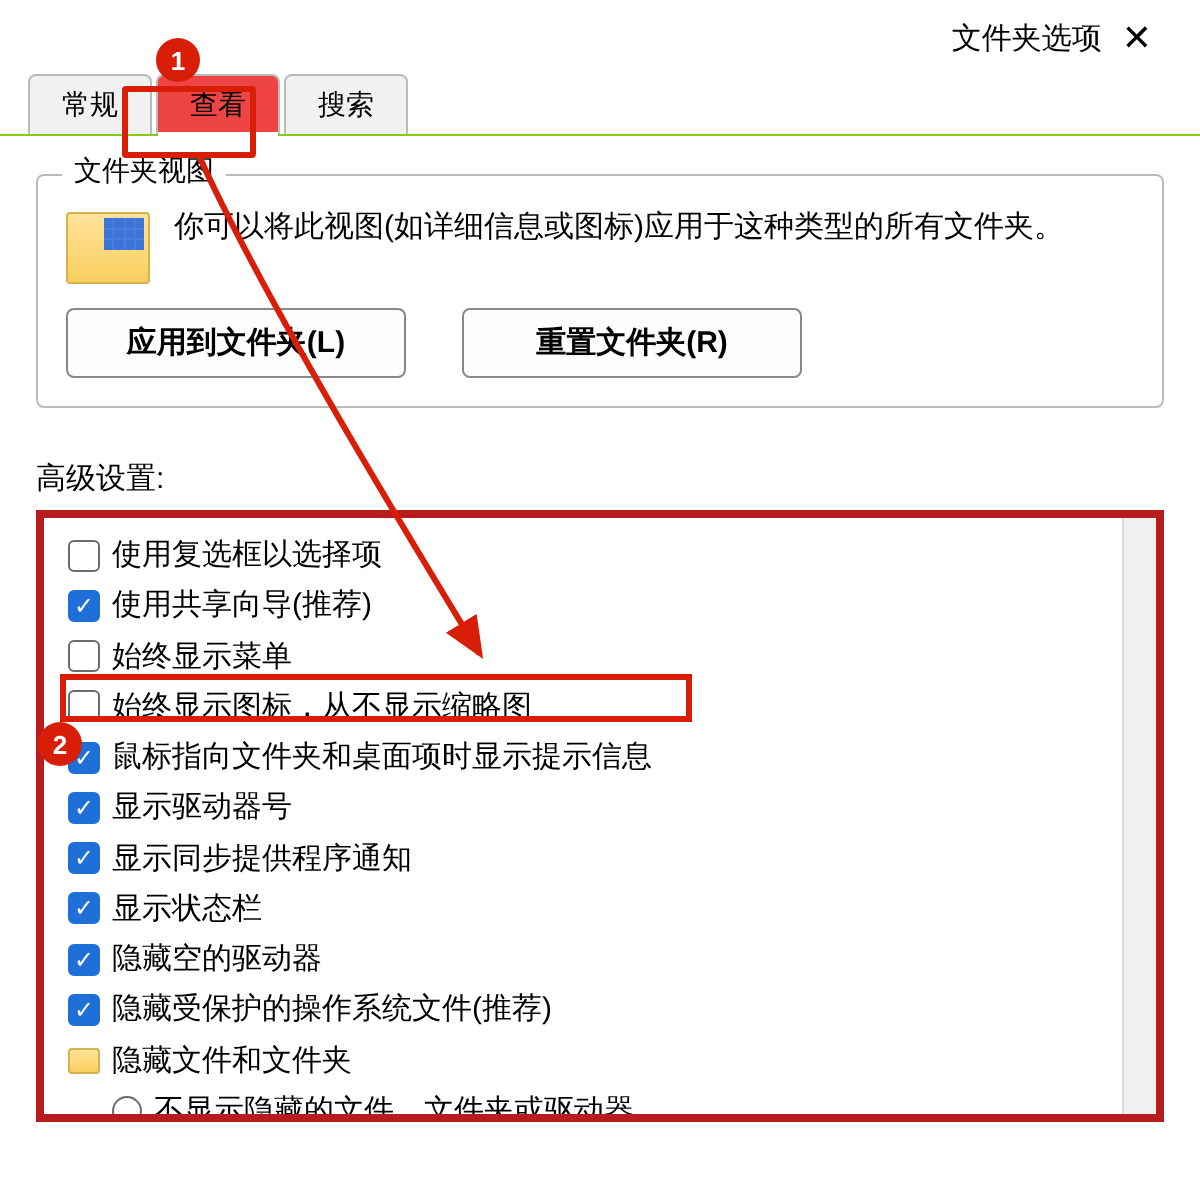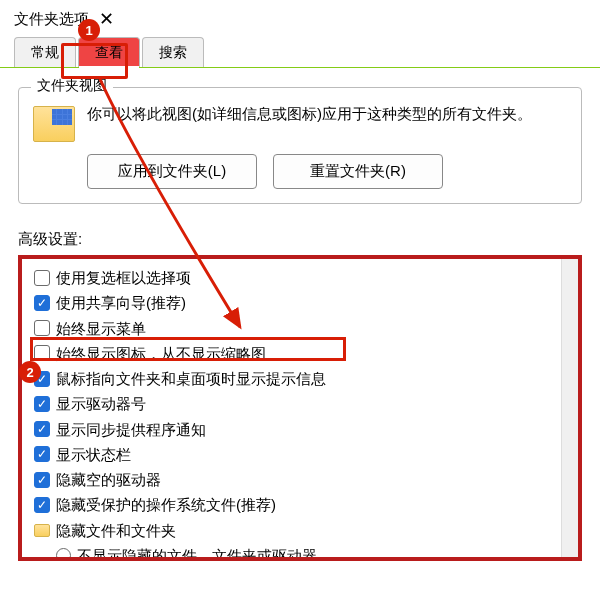--- a/index.html
+++ b/index.html
@@ -9,21 +9,21 @@
     font-family: "Microsoft YaHei", "Segoe UI", sans-serif;
     font-size: 14px;
     background: #fff;
     width: 600px;
     height: 597px;
     overflow: hidden;
     position: relative;
   }
   .titlebar {
     display: flex;
-    justify-content: flex-start;
+    justify-content: flex-end;
     align-items: center;
     padding: 6px 14px 4px 14px;
     font-size: 15px;
   }
   .close-x {
     font-size: 18px;
     line-height: 1;
     padding: 4px 10px;
     cursor: pointer;
   }
@@ -130,23 +130,23 @@
     gap:1px;
   }
   .folder-ico .grid i{background:#3d74d8;}
   .box-text {
     flex: 1;
     font-size: 15px;
     line-height: 1.55;
   }
   .btnrow {
     display: flex;
-    gap: 16px;
+    gap: 28px;
     margin-top: 12px;
-    margin-left: 54px;
+    font-weight: bold;
   }
   .winbtn {
     border: 1px solid #888;
     background: #fdfdfd;
     border-radius: 4px;
     padding: 7px 0;
     width: 170px;
     text-align: center;
     font-size: 15px;
     cursor: pointer;

